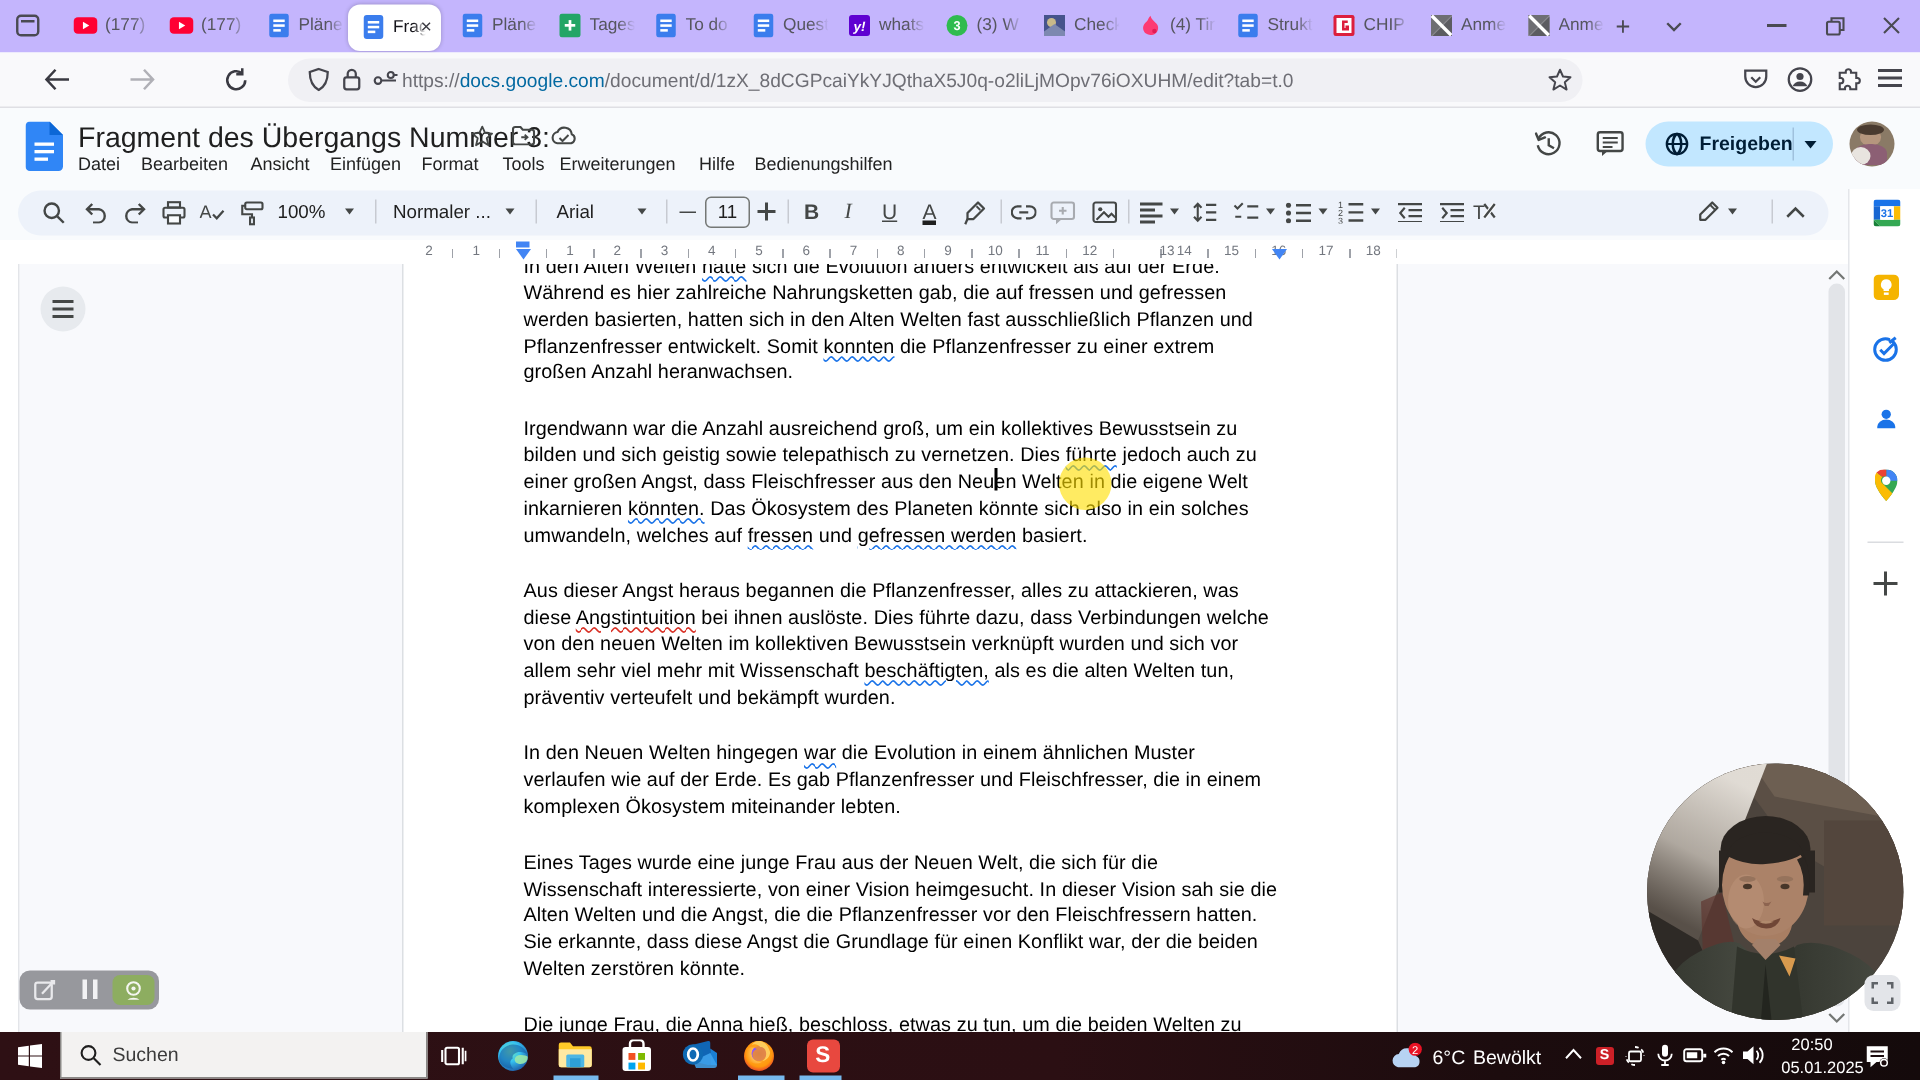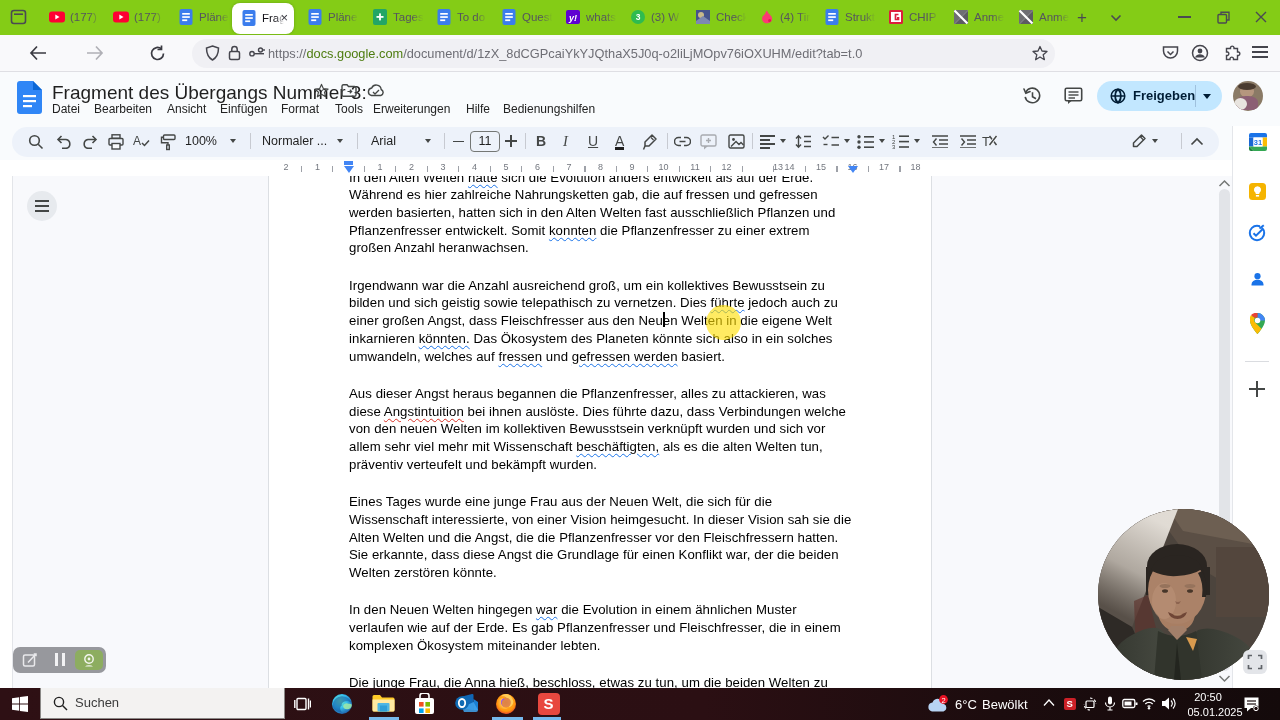--- a/index.html
+++ b/index.html
@@ -1,20 +1,20 @@
 <!DOCTYPE html>
 <html><head><meta charset="utf-8">
 <style>
 *{margin:0;padding:0;box-sizing:border-box;}
 html,body{width:1280px;height:720px;overflow:hidden;font-family:"Liberation Sans",sans-serif;}
 .abs{position:absolute;}
 #stage{position:relative;width:1280px;height:720px;background:#fff;}
 
 
-#tabbar{position:absolute;left:0;top:0;width:1280px;height:35px;background:#84cc16;}
+#tabbar{position:absolute;left:0;top:0;width:1280px;height:35px;background:#c4b5fd;}
 .tab{position:absolute;top:0;height:35px;width:64px;}
 .tab .fav{position:absolute;left:9px;top:9px;width:16px;height:16px;}
 .tab .ttl{position:absolute;left:30px;top:11px;width:32px;height:14px;font-size:11.5px;color:#55555e;white-space:nowrap;overflow:hidden;-webkit-mask-image:linear-gradient(90deg,#000 60%,transparent 95%);}
 .tab.active{background:#fff;border-radius:8px;top:3px;height:31px;box-shadow:0 0 3px rgba(0,0,0,.22);}
 .tab.active .fav{top:7px;}
 .tab.active .ttl{top:9px;color:#15141a;width:23px;}
 .tbtn{position:absolute;top:8px;width:20px;height:20px;color:#4a4a52;font-size:15px;text-align:center;line-height:20px;}
 
 
 #navbar{position:absolute;left:0;top:35px;width:1280px;height:37px;background:#f9f9fb;border-bottom:1px solid #dfdfe4;}
@@ -225,21 +225,21 @@
       <svg class="abs" style="left:36px;top:6px" width="13" height="16" viewBox="0 0 13 16">
           <rect x="1.5" y="6.5" width="10" height="8" rx="1.5" fill="none" stroke="#45454d" stroke-width="1.5"></rect>
           <path d="M3.8 6.5 L3.8 4.2 A2.7 2.7 0 0 1 9.2 4.2 L9.2 6.5" fill="none" stroke="#45454d" stroke-width="1.5"></path>
         </svg>
       <svg class="abs" style="left:56px;top:8px" width="18" height="12" viewBox="0 0 18 12">
           <circle cx="4" cy="6.7" r="2.2" fill="none" stroke="#45454d" stroke-width="1.4"></circle>
           <line x1="6.2" y1="6.7" x2="16" y2="6.7" stroke="#45454d" stroke-width="1.4"></line>
           <circle cx="12.5" cy="3" r="2" fill="none" stroke="#45454d" stroke-width="1.4"></circle>
           <line x1="14.5" y1="3" x2="17" y2="3" stroke="#45454d" stroke-width="1.4"></line>
         </svg>
-      <div class="abs" style="left:76px;top:7px;font-size:12.8px;color:#6e6e75;white-space:nowrap">https://<span style="color:#4d7c0f">docs.google.com</span>/document/d/1zX_8dCGPcaiYkYJQthaX5J0q-o2liLjMOpv76iOXUHM/edit?tab=t.0</div>
+      <div class="abs" style="left:76px;top:7px;font-size:12.8px;color:#6e6e75;white-space:nowrap">https://<span style="color:#0369a1">docs.google.com</span>/document/d/1zX_8dCGPcaiYkYJQthaX5J0q-o2liLjMOpv76iOXUHM/edit?tab=t.0</div>
       <svg class="abs" style="left:840px;top:6px" width="16" height="16" viewBox="0 0 16 16">
           <path d="M8 1.5 L10 6 L15 6.5 L11.2 9.8 L12.4 14.7 L8 12 L3.6 14.7 L4.8 9.8 L1 6.5 L6 6 Z" fill="none" stroke="#45454d" stroke-width="1.3" stroke-linejoin="round"></path>
         </svg>
     </div>
     <svg class="abs" style="left:1162px;top:9.5px" width="17" height="17" viewBox="0 0 17 17">
         <path d="M1.5 2 L15.5 2 L15.5 6 A7 7 0 0 1 1.5 6 Z" fill="none" stroke="#45454d" stroke-width="1.5"></path>
         <path d="M5.5 6.5 L8.5 9.5 L11.5 6.5" fill="none" stroke="#45454d" stroke-width="1.5"></path>
       </svg>
     <svg class="abs" style="left:1191px;top:9px" width="18" height="18" viewBox="0 0 18 18">
         <circle cx="9" cy="9" r="7.5" fill="none" stroke="#45454d" stroke-width="1.5"></circle>
@@ -478,22 +478,22 @@
     <div class="abs" style="left:343.5px;top:6px;width:0;height:0;border-left:5px solid transparent;border-right:5px solid transparent;border-top:7px solid #4285f4"></div>
     <div class="abs" style="left:847.5px;top:6px;width:0;height:0;border-left:5px solid transparent;border-right:5px solid transparent;border-top:7px solid #4285f4"></div>
   </div>
   <div id="canvas">
     <div id="lstrip"></div>
     <div id="page"></div>
     <div id="doctext">
       <p>In den Alten Welten <span class="sq">hatte</span> sich die Evolution anders entwickelt als auf der Erde.<br>Während es hier zahlreiche Nahrungsketten gab, die auf fressen und gefressen<br>werden basierten, hatten sich in den Alten Welten fast ausschließlich Pflanzen und<br>Pflanzenfresser entwickelt. Somit <span class="sq">konnten</span> die Pflanzenfresser zu einer extrem<br>großen Anzahl heranwachsen.</p>
       <p>Irgendwann war die Anzahl ausreichend groß, um ein kollektives Bewusstsein zu<br>bilden und sich geistig sowie telepathisch zu vernetzen. Dies <span class="sq">führte</span> jedoch auch zu<br>einer großen Angst, dass Fleischfresser aus den Neuen Welten in die eigene Welt<br>inkarnieren <span class="sq">könnten.</span> Das Ökosystem des Planeten könnte sich also in ein solches<br>umwandeln, welches auf <span class="sq">fressen</span> und <span class="sq">gefressen werden</span> basiert.</p>
       <p>Aus dieser Angst heraus begannen die Pflanzenfresser, alles zu attackieren, was<br>diese <span class="sqr">Angstintuition</span> bei ihnen auslöste. Dies führte dazu, dass Verbindungen welche<br>von den neuen Welten im kollektiven Bewusstsein verknüpft wurden und sich vor<br>allem sehr viel mehr mit Wissenschaft <span class="sq">beschäftigten,</span> als es die alten Welten tun,<br>präventiv verteufelt und bekämpft wurden.</p>
+      <p>In den Neuen Welten hingegen <span class="sq">war</span> die Evolution in einem ähnlichen Muster<br>verlaufen wie auf der Erde. Es gab Pflanzenfresser und Fleischfresser, die in einem<br>komplexen Ökosystem miteinander lebten.</p>
       <p>Eines Tages wurde eine junge Frau aus der Neuen Welt, die sich für die<br>Wissenschaft interessierte, von einer Vision heimgesucht. In dieser Vision sah sie die<br>Alten Welten und die Angst, die die Pflanzenfresser vor den Fleischfressern hatten.<br>Sie erkannte, dass diese Angst die Grundlage für einen Konflikt war, der die beiden<br>Welten zerstören könnte.</p>
-      <p>In den Neuen Welten hingegen <span class="sq">war</span> die Evolution in einem ähnlichen Muster<br>verlaufen wie auf der Erde. Es gab Pflanzenfresser und Fleischfresser, die in einem<br>komplexen Ökosystem miteinander lebten.</p>
       <p>Die junge Frau, die Anna hieß, beschloss, etwas zu tun, um die beiden Welten zu</p>
     </div>
     <div class="abs" style="left:706px;top:129px;width:35px;height:35px;border-radius:50%;background:rgba(255,222,2,0.62)"></div>
     <div class="abs" style="left:663px;top:136px;width:1.5px;height:15px;background:#000"></div>
     <div class="abs" style="left:27px;top:15px;width:30px;height:30px;border-radius:50%;background:#e7eaee">
       <div class="abs" style="left:8px;top:9px;width:14px;height:2px;background:#444746"></div>
       <div class="abs" style="left:8px;top:14px;width:14px;height:2px;background:#444746"></div>
       <div class="abs" style="left:8px;top:19px;width:14px;height:2px;background:#444746"></div>
     </div>
     <svg class="abs" style="left:1218px;top:3px" width="13" height="9" viewBox="0 0 13 9">

